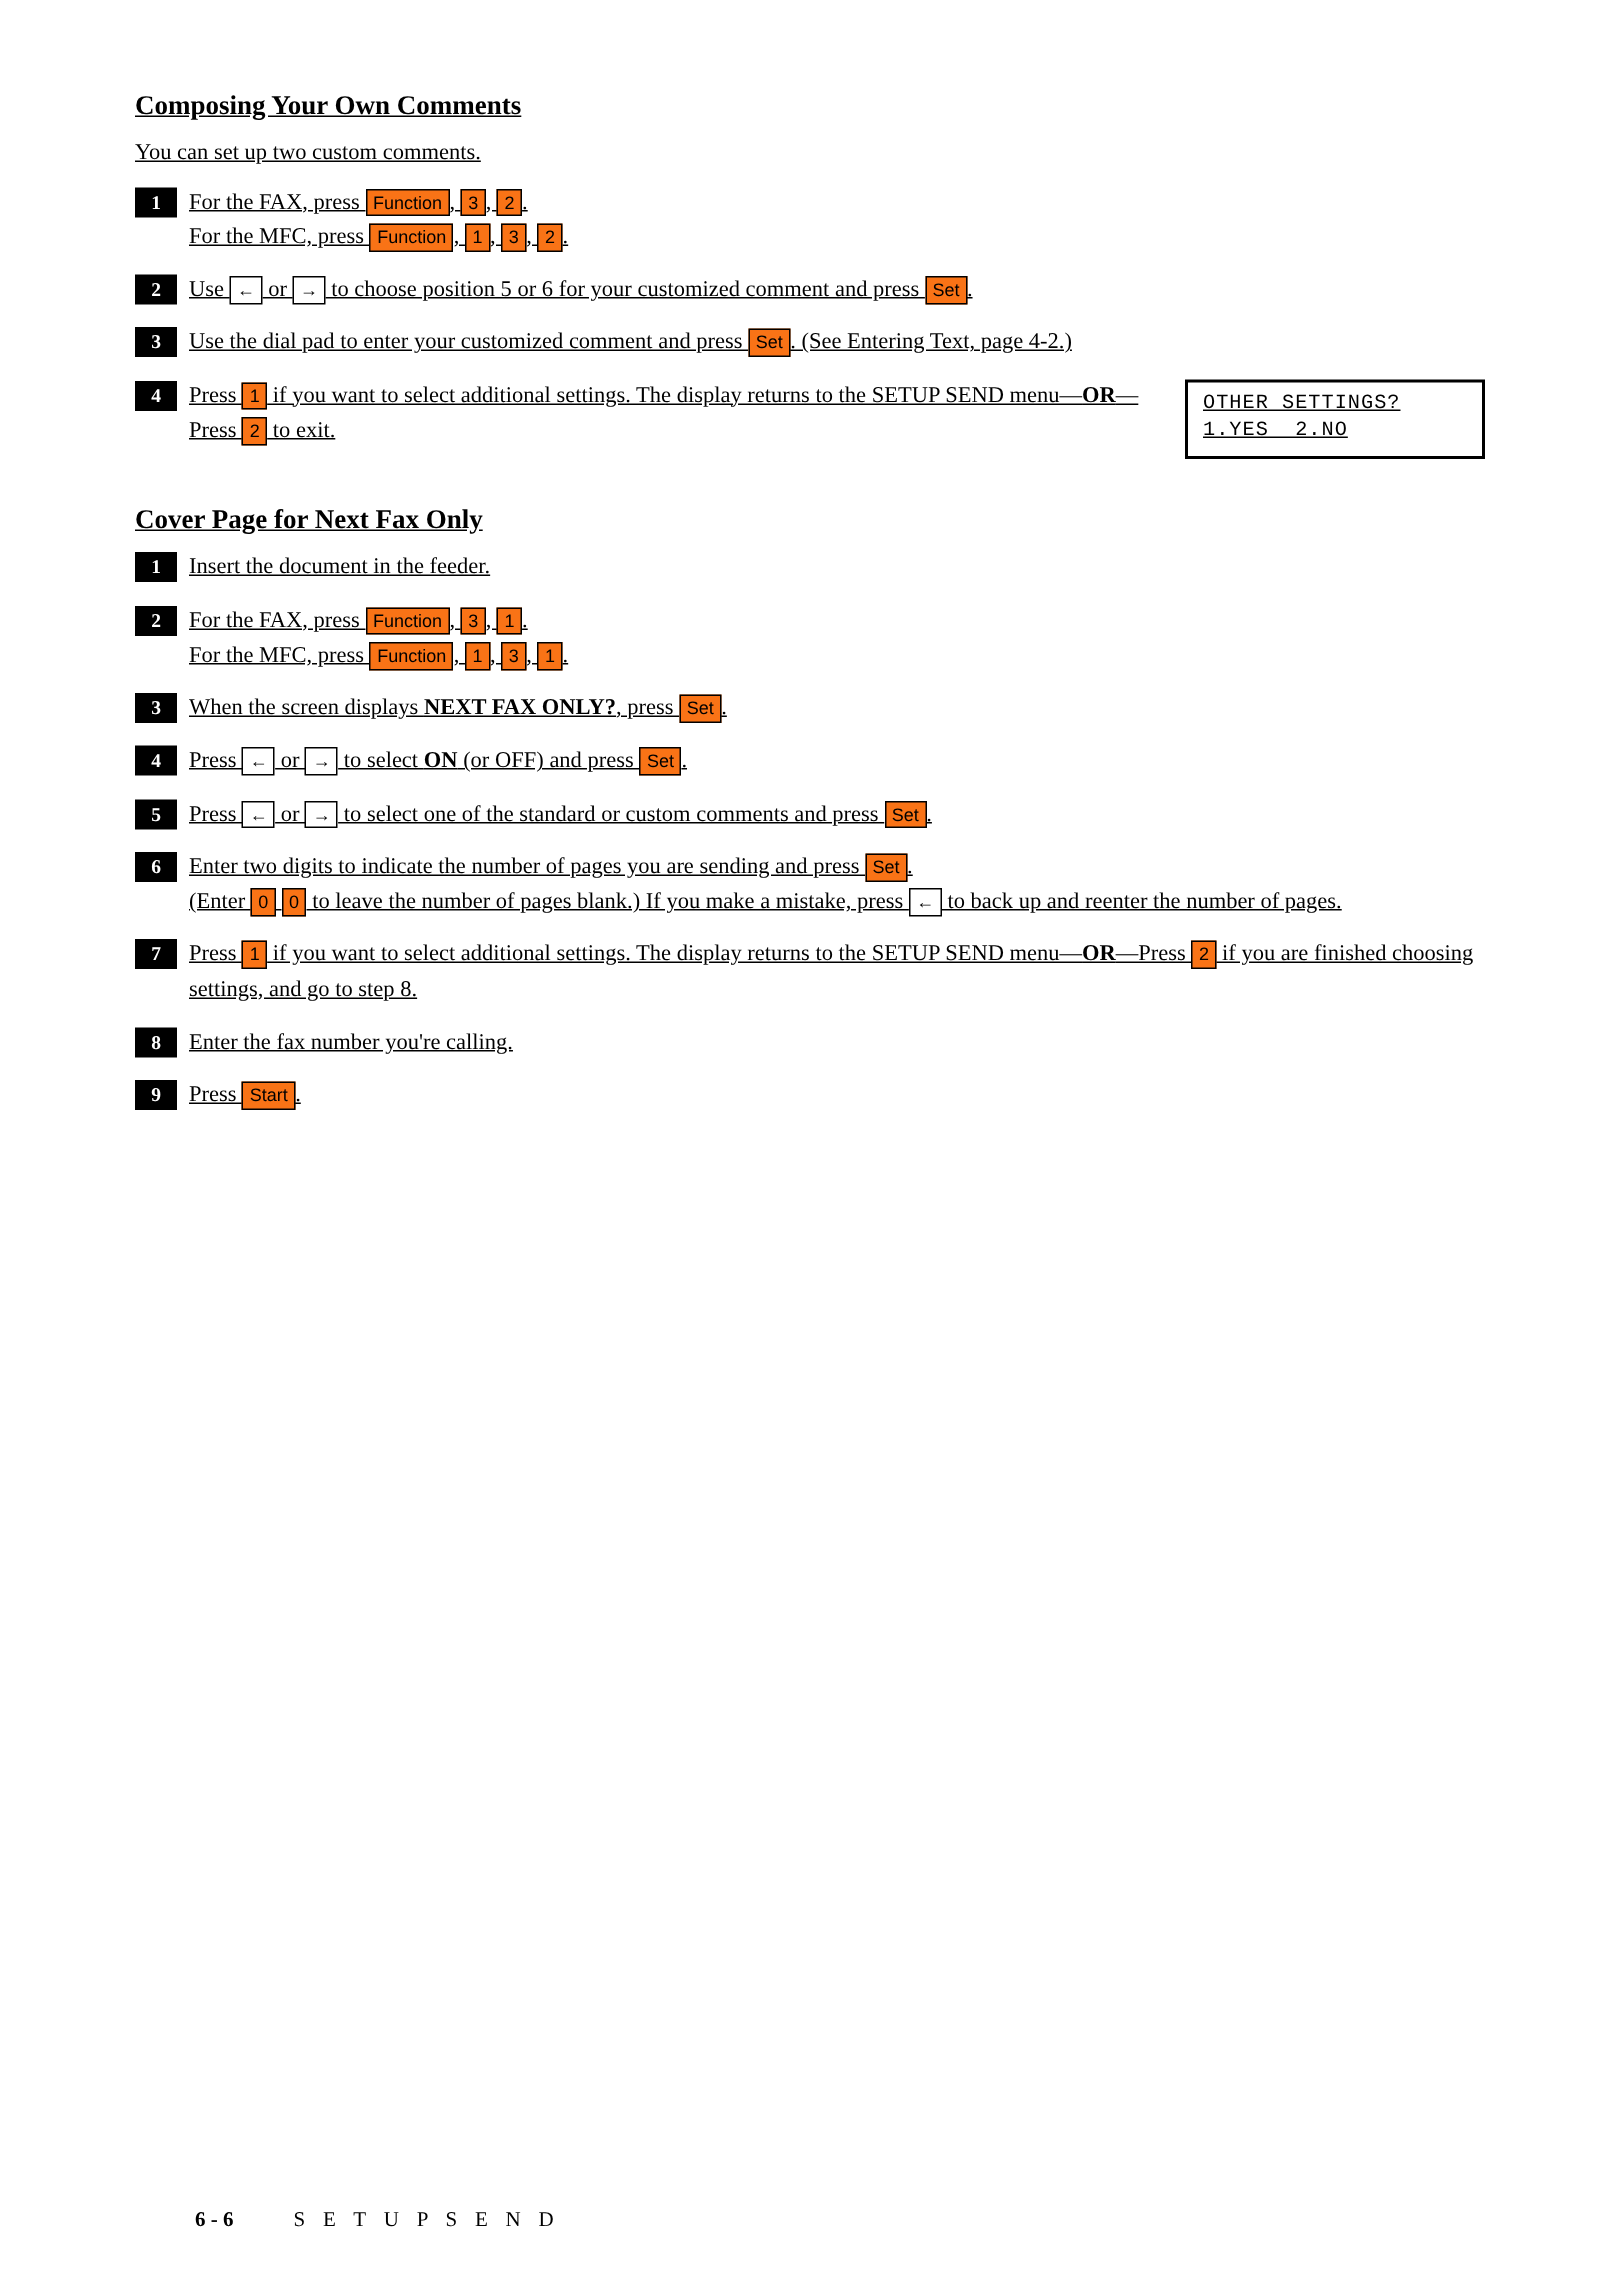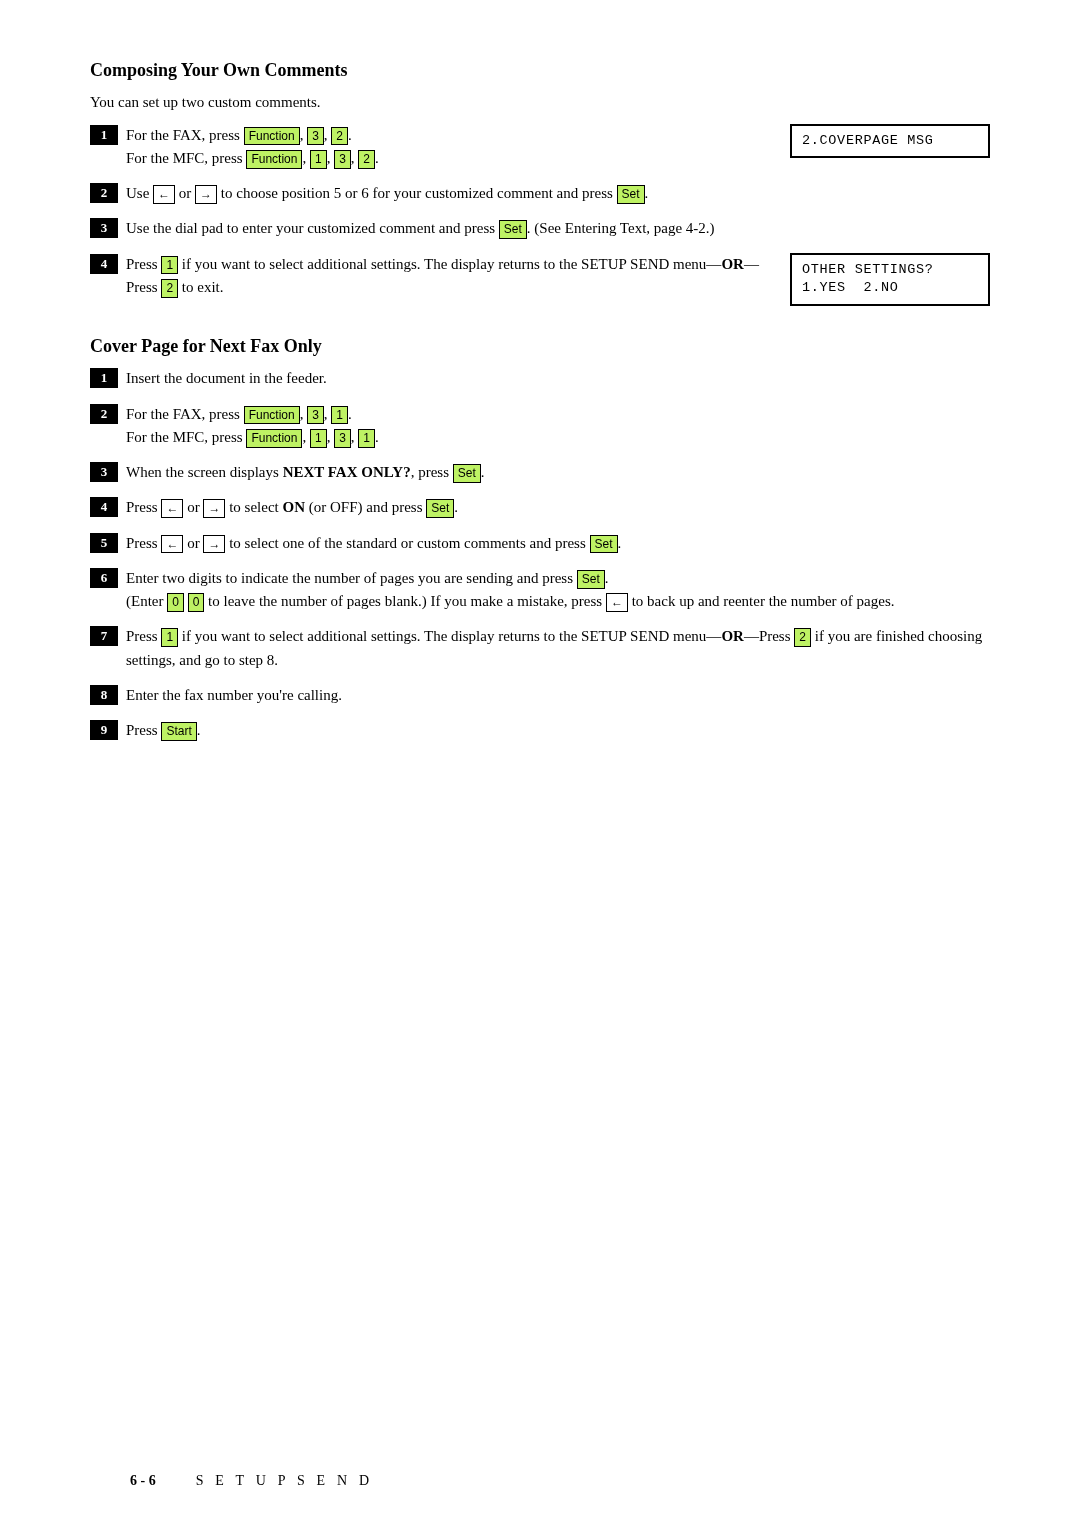--- a/index.html
+++ b/index.html
@@ -25,20 +25,21 @@
       margin-bottom: 10px;
     }
 
     p {
       margin-bottom: 10px;
       line-height: 1.5;
     }
 
     .section {
       margin-bottom: 30px;
+      text-decoration: underline;
     }
 
     .steps {
       margin-left: 0;
       list-style: none;
     }
 
     .step {
       display: flex;
       align-items: flex-start;
@@ -92,21 +93,21 @@
     }
 
     .key {
       display: inline-block;
       border: 1px solid #000;
       padding: 0px 4px;
       font-size: 12px;
       font-family: Arial, sans-serif;
       line-height: 1.4;
       vertical-align: middle;
-      background: #bef264;
+      background: #f97316;
     }
 
     .arrow-left {
       display: inline-block;
       border: 1px solid #000;
       padding: 0px 4px;
       font-size: 12px;
       font-family: Arial, sans-serif;
       line-height: 1.4;
       vertical-align: middle;
@@ -161,21 +162,20 @@
     <ol class="steps">
 
       <li class="step">
         <div class="step-num">1</div>
         <div class="step-content">
           <div class="step-row">
             <div class="step-text">
               For the FAX, press <span class="key">Function</span>, <span class="key">3</span>, <span class="key">2</span>.<br>
               For the MFC, press <span class="key">Function</span>, <span class="key">1</span>, <span class="key">3</span>, <span class="key">2</span>.
             </div>
-            <div class="lcd-box">2.COVERPAGE MSG</div>
           </div>
         </div>
       </li>
 
       <li class="step">
         <div class="step-num">2</div>
         <div class="step-content">
           Use <span class="arrow-left">←</span> or <span class="arrow-right">→</span> to choose position 5 or 6
           for your customized comment and press <span class="key">Set</span>.
         </div>

